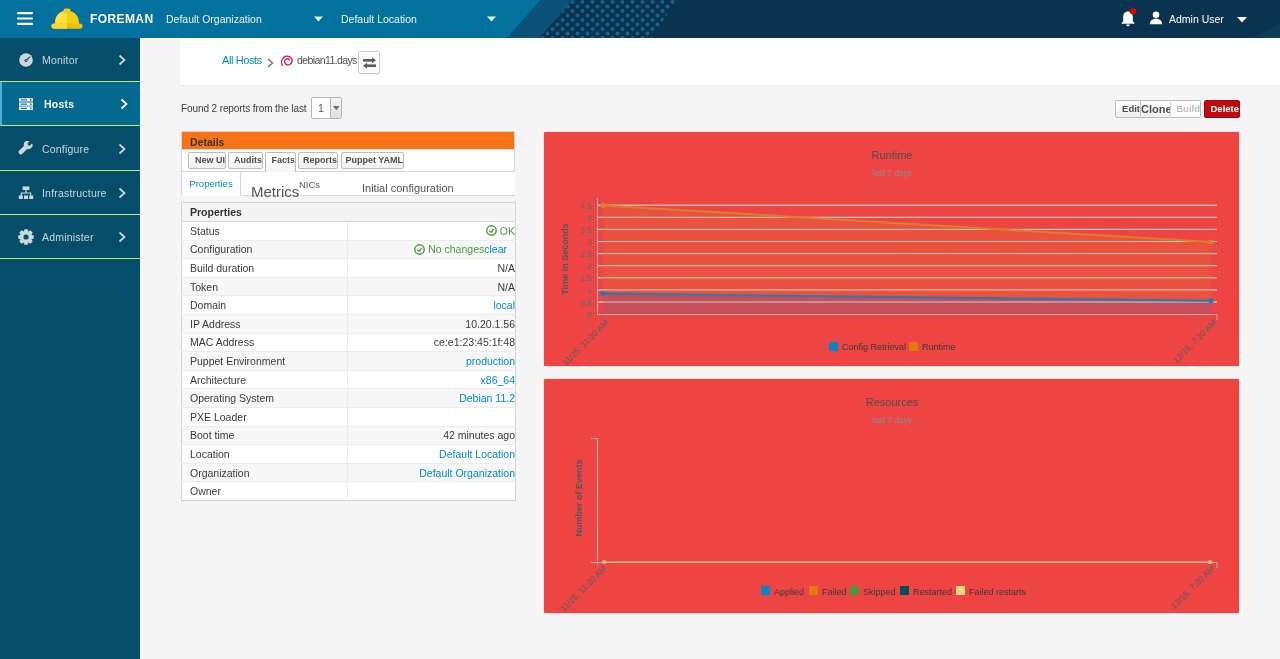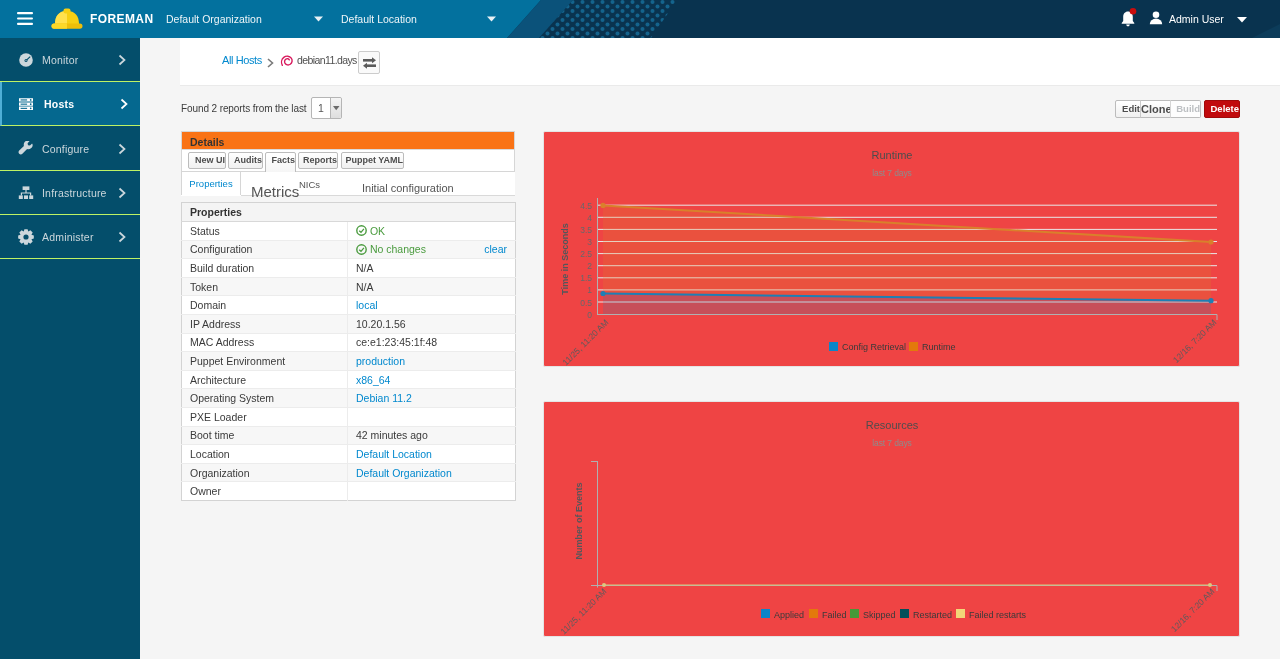--- a/index.html
+++ b/index.html
@@ -27,21 +27,21 @@
   #details-hd { position:absolute; left:181px; top:131px; width:334px; height:19px; background:#f97316;
      border:1px solid #d6d6d6; border-bottom:1px solid #dadada; }
   #details-bd { position:absolute; left:181px; top:150px; width:334px; height:22px; background:#fff;
      border:1px solid #d6d6d6; border-top:none; }
   
   table.props { position:absolute; left:181px; top:202px; width:335px; border-collapse:collapse;
      background:#fff; border:1px solid #d3d3d3; table-layout:fixed; }
   table.props td { height:18.6px; border-top:1px solid #ececec; font-size:10.5px; color:#3a3a3a;
      padding:0 0 0 8px; vertical-align:middle; white-space:nowrap; overflow:hidden;}
   table.props tr.alt td { background:#f7f7f7; }
-  table.props td.v { border-left:1px solid #ececec; }
+  table.props td.v { border-left:1px solid #ececec;text-align:right; }
   table.props th { height:19px; background:#f4f4f4; border-bottom:1px solid #d8d8d8; text-align:left;
      font-size:10.5px; color:#333; padding-left:8px; }
   .green { color:#4a9b3e; }
   
   .card { position:absolute; left:543px; width:697px; background:#ef4444; border:1px solid #e4e4e4; border-radius:2px; }
   svg text { font-family:"Liberation Sans", sans-serif; }
 </style>
 </head>
 <body>
 <div id="navbar">
@@ -332,21 +332,21 @@
       <circle cx="667" cy="168.7" r="2.6" fill="#1d7fb5"></circle>
   <text x="65" y="191" text-anchor="end" font-size="8.5" fill="#5a5b5d" transform="rotate(-45 65 191)">11/25, 11:20 AM</text>
   <text x="673" y="191" text-anchor="end" font-size="8.5" fill="#5a5b5d" transform="rotate(-45 673 191)">12/16, 7:20 AM</text>
   <rect x="285" y="210" width="9" height="9" fill="#0c85c8"></rect>
   <text x="298" y="218" font-size="9" fill="#3a3a3a">Config Retrieval</text>
   <rect x="365" y="210" width="9" height="9" fill="#e3790c"></rect>
   <text x="378" y="218" font-size="9" fill="#3a3a3a">Runtime</text>
 </svg>
 </div>
 
-<div class="card" style="top:378px;height:236px;margin-top:23px;">
+<div class="card" style="top:378px;height:236px;">
 <svg width="695" height="234">
   <text x="348" y="27" text-anchor="middle" font-size="11" fill="#4d4d4d">Resources</text>
   <text x="348" y="44" text-anchor="middle" font-size="8.5" fill="#8d8d8d" letter-spacing="-0.1">last 7 days</text>
   <text x="38" y="119" text-anchor="middle" font-size="9" font-weight="bold" fill="#55565a" transform="rotate(-90 38 119)">Number of Events</text>
   <line x1="47" y1="59.5" x2="53" y2="59.5" stroke="#b0b0b0"></line>
   <line x1="53.5" y1="59" x2="53.5" y2="185.5" stroke="#b0b0b0"></line>
       <line x1="47" y1="183.5" x2="53" y2="183.5" stroke="#b0b0b0"></line>
   <line x1="53" y1="183.5" x2="673" y2="183.5" stroke="#b0b0b0"></line>
   <line x1="673" y1="183.5" x2="673" y2="189" stroke="#b0b0b0"></line>
   <line x1="59" y1="183" x2="667" y2="183" stroke="#d8c77e" stroke-width="1.2"></line>

